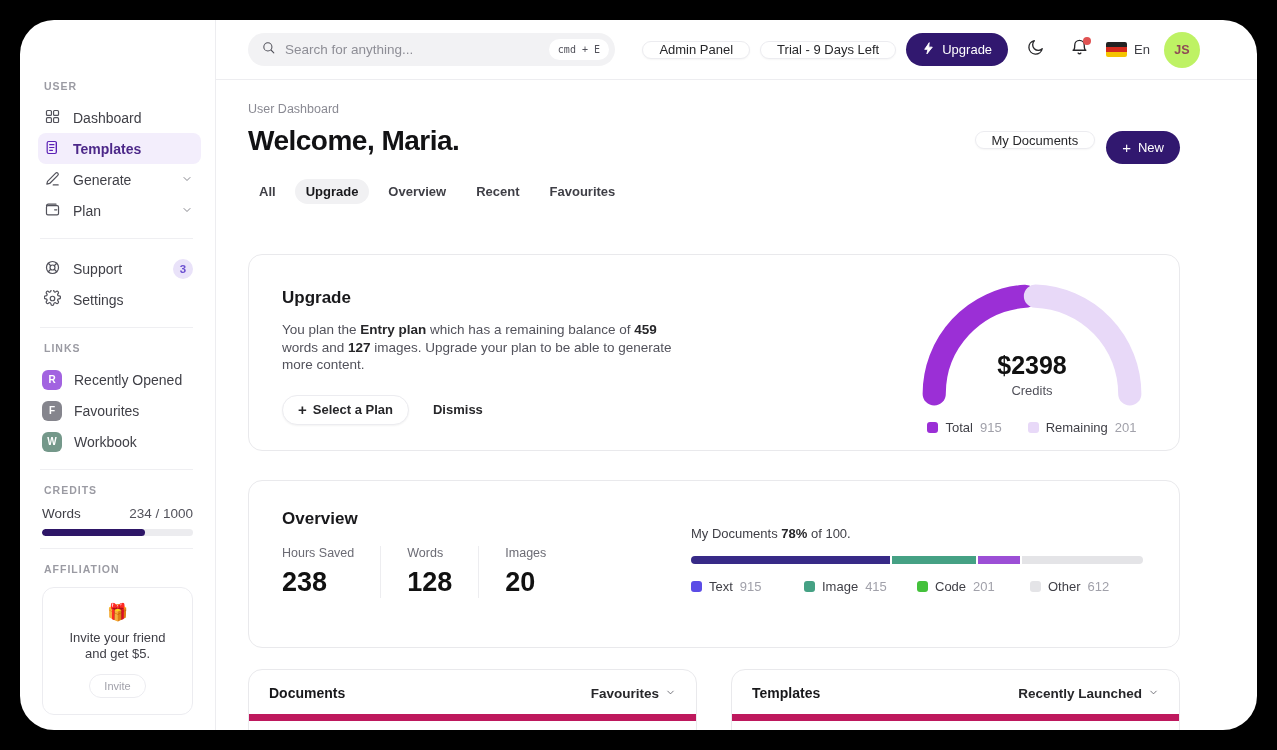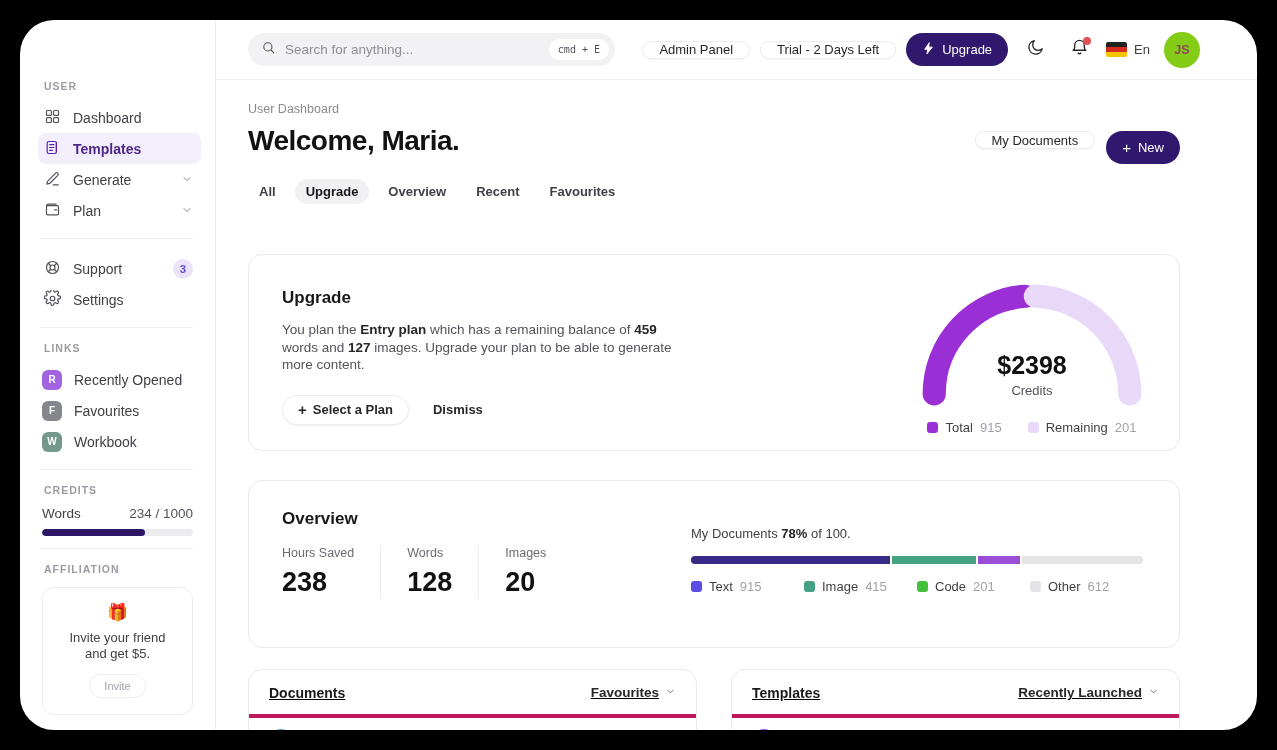--- a/index.html
+++ b/index.html
@@ -39,21 +39,21 @@
   .kbd { background:#fff; border-radius:12px; font-family:"DejaVu Sans Mono",monospace; font-size:10px; color:#52525b; padding:5px 9px; }
   .tb-spacer { flex:1; }
   .pill-btn { height:18px; border-radius:17px; background:#fff; border:1px solid #ececf0; box-shadow:0 1px 2px rgba(0,0,0,.04); font-size:13px; color:#27272a; display:flex; align-items:center; padding:0 16px; cursor:pointer; white-space:nowrap; }
   .dark-btn { height:33px; border-radius:17px; background:#31186f; color:#fff; font-size:13px; display:flex; align-items:center; gap:7px; padding:0 16px; cursor:pointer; border:none; white-space:nowrap; }
   .icon-btn { width:34px; height:34px; display:flex; align-items:center; justify-content:center; cursor:pointer; position:relative; }
   .icon-btn svg { width:19px; height:19px; stroke:#27272a; }
   .dot { position:absolute; top:4px; right:5px; width:8px; height:8px; border-radius:50%; background:#e05252; }
   .flag { width:21px; height:15px; border-radius:2px; overflow:hidden; display:flex; flex-direction:column; flex:0 0 21px; }
   .flag div { flex:1; }
   .lang { font-size:13px; color:#3f3f46; margin:0 4px 0 7px; }
-  .avatar { width:36px; height:36px; border-radius:50%; background:#84cc16; color:#8f4a56; font-weight:700; font-size:12.5px; display:flex; align-items:center; justify-content:center; cursor:pointer; }
+  .avatar { width:36px; height:36px; border-radius:50%; background:#bef264; color:#8f4a56; font-weight:700; font-size:12.5px; display:flex; align-items:center; justify-content:center; cursor:pointer; }
 
   
   .content { flex:1; overflow:hidden; padding:22px 77px 0 32px; }
   .page-head { display:flex; align-items:flex-start; }
   .breadcrumb { font-size:12.5px; color:#8a8a93; }
   .page-title { font-size:28px; font-weight:700; color:#121214; letter-spacing:-.5px; margin-top:9px; }
   .head-actions { margin-left:auto; display:flex; gap:11px; margin-top:29px; }
   .tabs { display:flex; align-items:center; gap:8px; margin-top:15px; }
   .tab { font-size:13px; color:#3f3f46; padding:5px 11px; border-radius:14px; cursor:pointer;font-weight:bold; }
   .tab.active { background:#f1f1f3; color:#18181b; font-weight:600; }
@@ -87,21 +87,21 @@
   .ov-label b { color:#27272a; }
   .stacked { display:flex; gap:2px; height:8px; margin-top:15px; }
   .bar-seg { height:8px; }
   .bar-seg:first-child { border-radius:4px 0 0 4px; }
   .bar-seg:last-child { border-radius:0 4px 4px 0; flex:1; }
   .ov-legend { display:flex; margin-top:15px; }
   .ov-legend .leg-item { width:119px; }
 
   .bottom-row { display:flex; gap:34px; margin-top:21px; }
   .list-card { flex:1; height:120px; }
-  .list-head { display:flex; align-items:flex-start; padding:15px 20px 13px; border-bottom:4px solid #be185d;text-decoration:underline; }
+  .list-head { display:flex; align-items:flex-end; padding:15px 20px 13px; border-bottom:7px solid #be185d; }
   .list-title { font-size:14px; font-weight:600; color:#18181b; }
   .list-filter { margin-left:auto; font-size:13.5px; font-weight:600; color:#27272a; display:flex; align-items:center; gap:6px; cursor:pointer; }
   .list-filter svg { width:11px; height:11px; stroke:#52525b; }
   .list-row { display:flex; align-items:center; padding:11px 20px; }
   .row-avatar { width:24px; height:24px; border-radius:50%; margin-right:13px; }
   svg { fill:none; stroke-width:1.7; stroke-linecap:round; stroke-linejoin:round; }
 </style>
 </head>
 <body>
 
@@ -217,21 +217,21 @@
       <div class="search">
         <span><svg viewBox="0 0 24 24" width="15" height="15">
               <circle cx="11" cy="11" r="6.5"></circle>
               <path d="M16 16l4.5 4.5"></path>
             </svg></span>
         <input type="text" placeholder="Search for anything..." style="">
         <span class="kbd">cmd + E</span>
       </div>
       <div class="tb-spacer"></div>
       <button class="pill-btn">Admin Panel</button>
-      <button class="pill-btn">Trial - 2 Days Left</button>
+      <button class="pill-btn">Trial - 9 Days Left</button>
       <button class="dark-btn">
         <span><svg viewBox="0 0 24 24" width="13" height="13" style="stroke:#fff;fill:#fff">
               <path d="M13 2 5 13.5h6L9 22l10-12.5h-6.5L13 2z"></path>
             </svg></span>
         <span>Upgrade</span>
       </button>
       <div class="icon-btn">
         <span><svg viewBox="0 0 24 24" width="19" height="19">
               <path d="M20.5 13.5A8.5 8.5 0 1 1 10.5 3.5a7 7 0 0 0 10 10z"></path>
             </svg></span>

